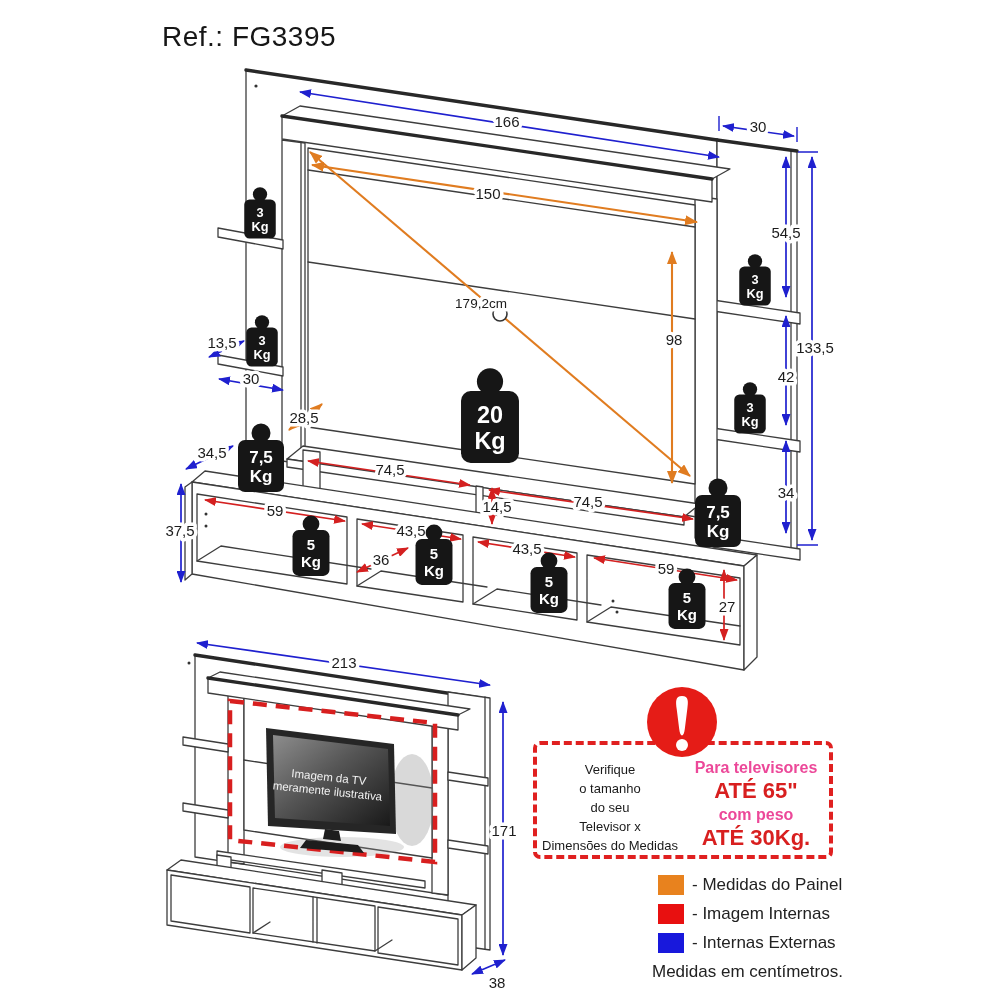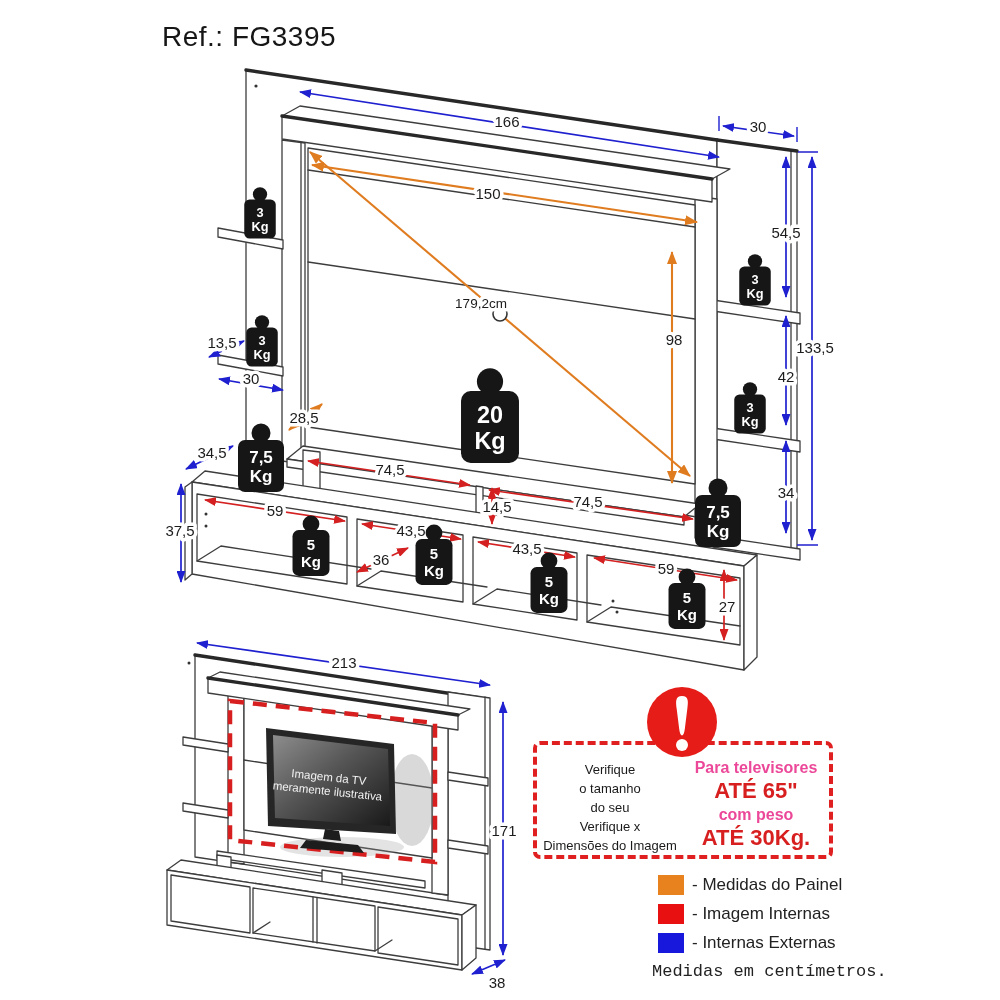--- a/index.html
+++ b/index.html
@@ -28,34 +28,34 @@
   #warn-left{width:146px;display:flex;flex-direction:column;justify-content:center;text-align:center;
              font-size:13px;font-weight:normal;color:#1a1a1a;line-height:19px;padding-top:14px;}
   #warn-right{flex:1;text-align:center;padding-top:12px;font-weight:bold;color:#111;}
   .wr-line{font-size:16px;line-height:21px;color:#ec4899;}
   .wr-red{font-size:22px;line-height:26px;color:#d81f1f;}
   
   #legend{left:658px;top:875px;}
   .lg-row{display:flex;align-items:center;margin-bottom:9px;}
   .lg-swatch{width:26px;height:20px;margin-right:8px;}
   .lg-label{font-size:17px;color:#222;}
-  #legend-note{font-size:17px;color:#222;margin-top:7px;margin-left:-6px;font-family:Liberation Mono, monospace;}
+  #legend-note{font-size:17px;color:#222;margin-top:7px;margin-left:-6px;}
 </style>
 </head>
 <body>
 
 <div class="abs" id="title">Ref.: FG3395</div>
 
 <div class="abs" id="warnbox">
   <div id="warn-left">
     <div>Verifique</div>
     <div>o tamanho</div>
     <div>do seu</div>
-    <div>Verifique x</div>
-    <div>Dimensões do Imagem</div>
+    <div>Televisor x</div>
+    <div>Dimensões do Medidas</div>
   </div>
   <div id="warn-right">
     <div class="wr-line">Para televisores</div>
     <div class="wr-red">ATÉ 65"</div>
     <div class="wr-line">com peso</div>
     <div class="wr-red">ATÉ 30Kg.</div>
   </div>
 </div>
 
 <div class="abs" id="legend">

